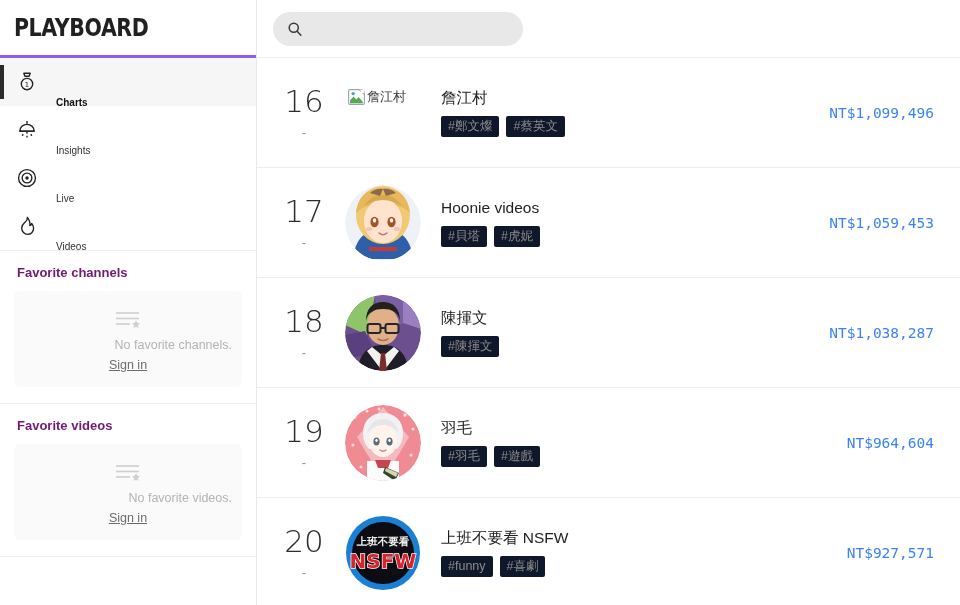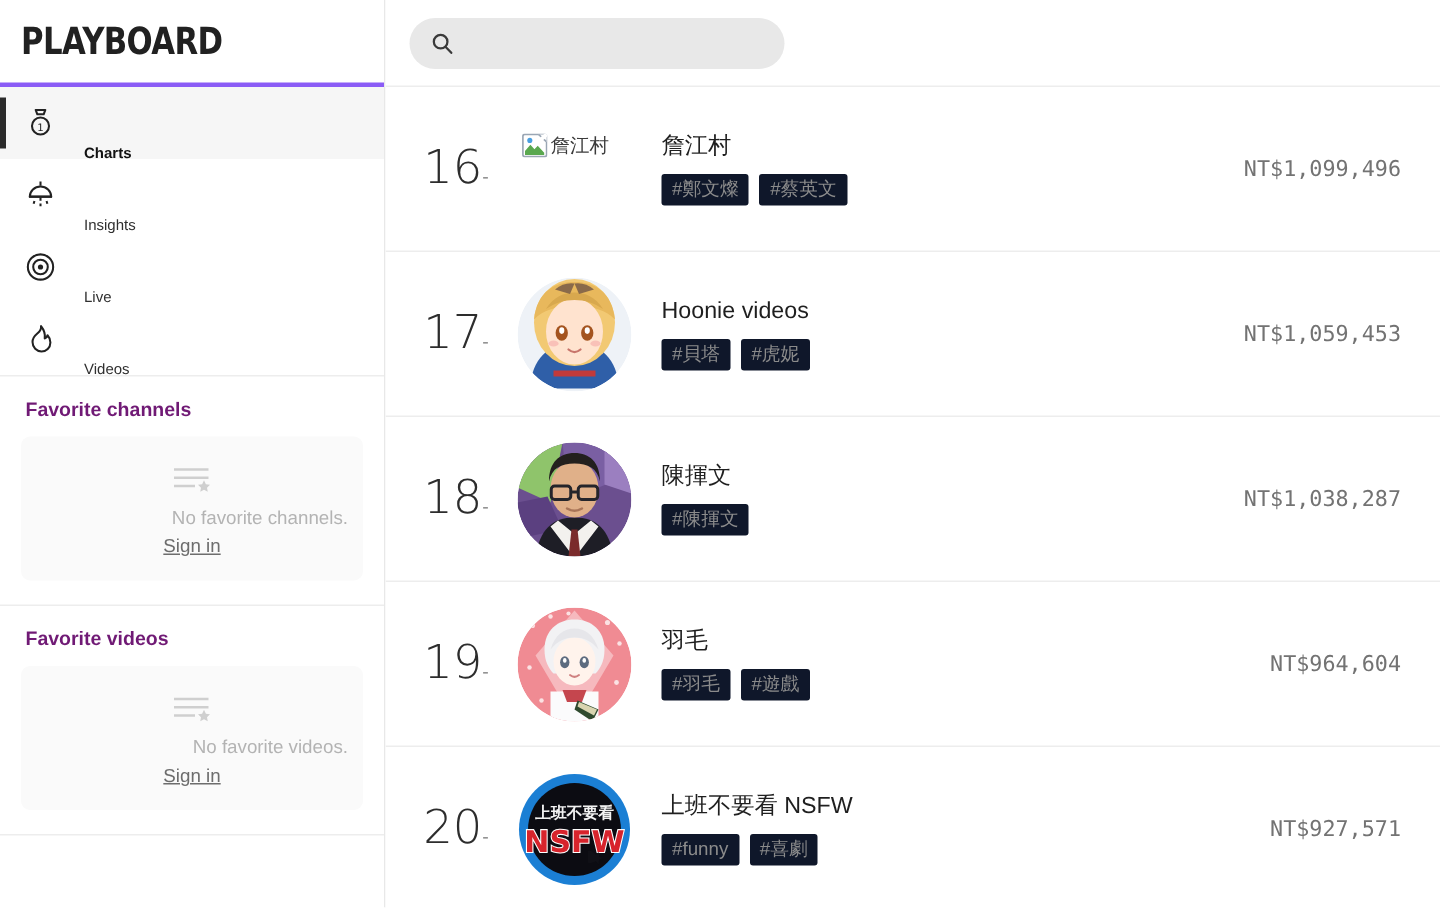--- a/index.html
+++ b/index.html
@@ -104,21 +104,21 @@
   .list { padding: 0; }
   .row {
     display: flex; align-items: center;
     height: 110px;
     border-bottom: 1px solid #ededed;
     padding: 0 26px 0 14px;
     cursor: pointer;
   }
   .rank-cell {
     width: 66px; flex: 0 0 66px;
-    display: flex; flex-direction: row;
+    display: flex; flex-direction: column;
     align-items: center; justify-content: center;
   }
   .rank-num {
     font-family: "DejaVu Sans", sans-serif;
     font-size: 31px; font-weight: 300; color: #2d2d2d;
     line-height: 1;
   }
   .rank-delta {
     font-size: 13px; color: #8d8d8d; line-height: 1; margin-top: 9px;
   }
@@ -143,21 +143,21 @@
   .tags { display: flex; gap: 7px; flex-wrap: wrap; }
   .tag {
     background: #0f172a; color: #8b8b8b;
     font-size: 12.5px; padding: 3px 7px 4px 7px;
     border-radius: 2px; line-height: 1.15;
     cursor: pointer;
   }
   .amount-cell {
     flex: 0 0 auto; text-align: center;
     font-family: "DejaVu Sans Mono", monospace;
-    font-size: 14.5px; color: #737373;
+    font-size: 14.5px; color: #3b82f6;
     letter-spacing: 0px;
     padding-left: 16px;
   }
 </style>
 </head>
 <body>
 
 <div class="app">
 
   <aside class="sidebar">

